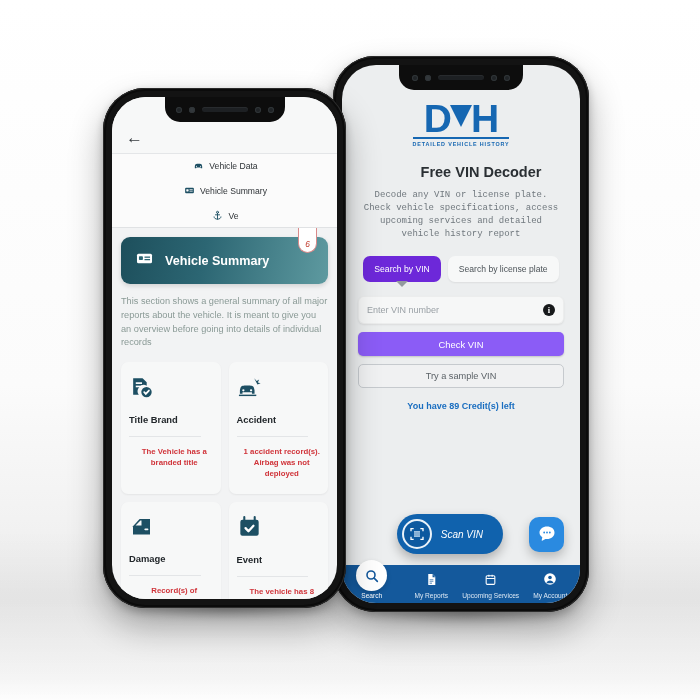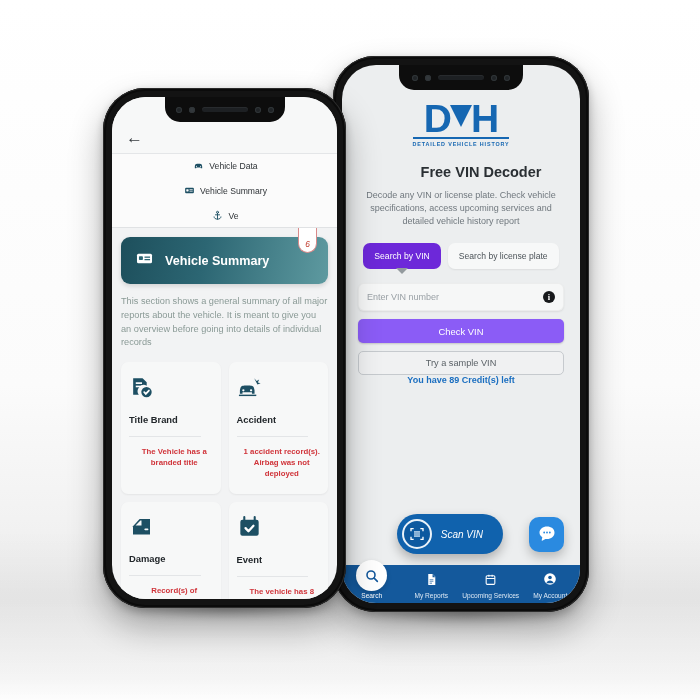--- a/index.html
+++ b/index.html
@@ -135,20 +135,21 @@
     color: #2a2f33;
     margin-left: 40px;
   }
   .dvh-desc {
     margin-top: 9px;
     font-size: 9px;
     line-height: 1.46;
     color: #70787e;
     text-align: center;
     max-width: 205px;
+    font-family: Liberation Mono, monospace;
   }
 
   .seg-row {
     margin-top: 15px;
     display: flex;
     gap: 7px;
     width: 100%;
     justify-content: center;
   }
   .seg {
@@ -215,20 +216,21 @@
     width: 100%;
     height: 24px;
     background: #f0f1f2;
     color: #5b6267;
     border: 1px solid #c6cace;
     border-radius: 5px;
     font-size: 9.2px;
     display: flex; align-items: center; justify-content: center;
   }
   .credits {
+    margin-top: 13px;
     font-size: 9px;
     color: #1a6ec0;
     font-weight: 600;
   }
 
   .dvh-spacer { flex: 1; }
 
   
   .fab-row {
     position: relative;

